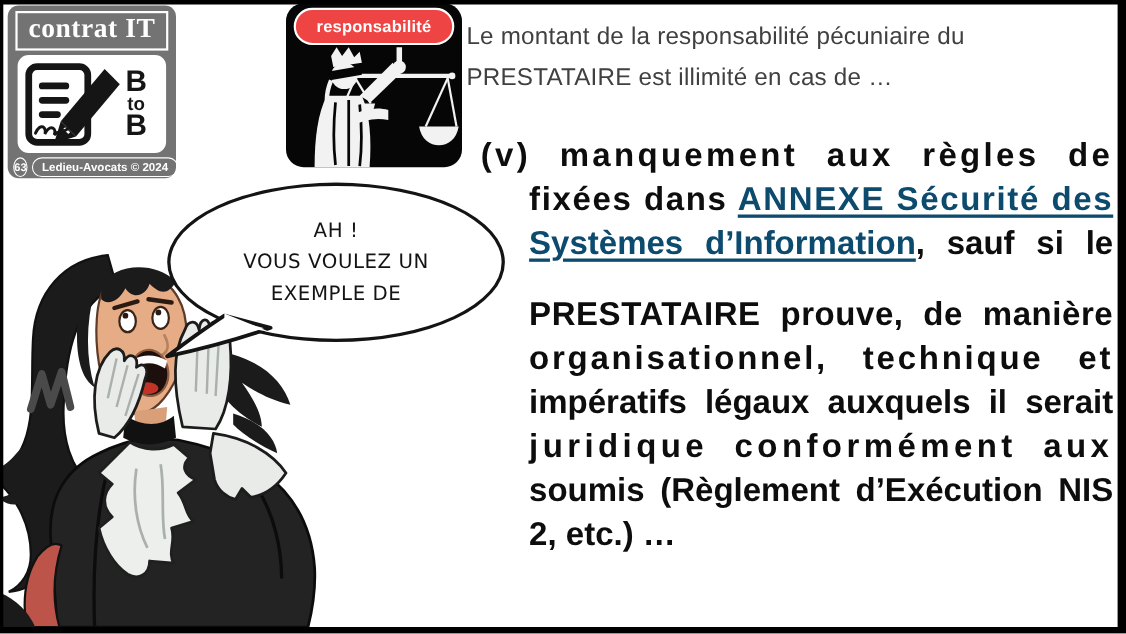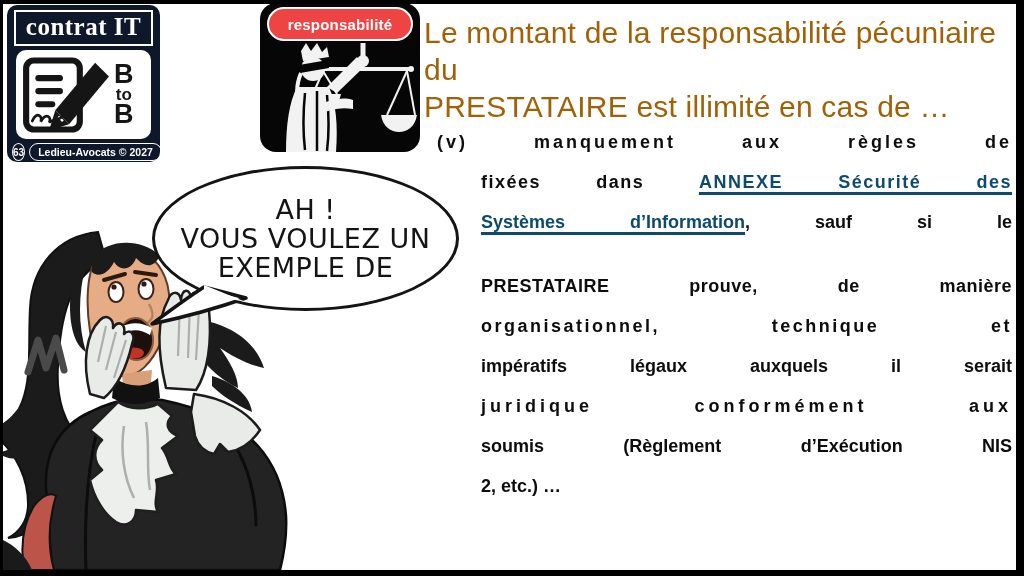--- a/index.html
+++ b/index.html
@@ -2,21 +2,21 @@
 <html><head>
 <meta charset="utf-8">
 <style>
   html,body{margin:0;padding:0;background:#777;}
   .slide{position:relative;width:1024px;height:576px;background:#fff;overflow:hidden;
          font-family:"Liberation Sans",sans-serif;}
   .frame{position:absolute;inset:0;border-top:4px solid #000;border-left:3px solid #000;
          border-right:8px solid #000;border-bottom:6px solid #000;pointer-events:none;z-index:50;}
 
   
-  .logo-box{position:absolute;left:7px;top:5px;width:153px;height:157px;background:#0f172a;
+  .logo-box{position:absolute;left:7px;top:5px;width:153px;height:157px;background:#737373;
             border-radius:10px;box-shadow:0 0 0 2px #fff;z-index:10;}
   .logo-title{margin:5px 7px 4px;border:2px solid #fff;text-align:center;color:#fff;
               font-family:"Liberation Serif",serif;font-weight:bold;font-size:25px;
               padding:1px 0 3px;letter-spacing:.5px;}
   .logo-inner{margin:0 9px;background:#fff;border-radius:10px;height:89px;display:flex;
               align-items:center;padding:2px 4px;box-sizing:border-box;}
   .btob{display:flex;flex-direction:column;align-items:center;color:#151515;font-weight:800;
         line-height:.92;margin-left:2px;}
   .btob .big{font-size:27px;} .btob .small{font-size:17px;}
   .logo-footer{display:flex;align-items:center;gap:4px;margin-top:4px;padding:0 5px;}
@@ -27,39 +27,39 @@
 
   
   .resp-box{position:absolute;left:260px;top:3px;width:160px;height:149px;background:#060606;
             border-radius:16px;z-index:9;}
   .resp-bubble{margin:4px auto 0;width:142px;height:30px;background:#ef4444;border:2.5px solid #fff;
                border-radius:17px;color:#fff;font-weight:bold;font-size:15px;display:flex;
                align-items:center;justify-content:center;letter-spacing:.2px;}
   .resp-art{display:block;margin:0 auto;}
 
   
-  .headline{position:absolute;left:424px;top:14px;width:594px;color:#a16207;font-size:30px;
+  .headline{position:absolute;left:424px;top:14px;width:594px;color:#404040;font-size:22px;
             line-height:37px;letter-spacing:.2px;z-index:3;}
 
   
-  .clause{position:absolute;left:437px;top:122px;width:575px;font-weight:bold;font-size:18px;
+  .clause{position:absolute;left:437px;top:122px;width:575px;font-weight:bold;font-size:30px;
           line-height:40px;color:#0d0d0d;z-index:4;}
   .cl{text-align:justify;text-align-last:justify;}
   .cl.ind{padding-left:44px;}
   .cl.last{text-align:left;text-align-last:left;}
   .lsA{letter-spacing:3px;} .lsB{letter-spacing:1.5px;} .lsC{letter-spacing:.5px;margin-top:24px;}
   .lsD{letter-spacing:2.5px;} .lsE{letter-spacing:4px;}
   .annexe-link{color:#0c4a6e;text-decoration:underline;text-decoration-thickness:2.5px;
                text-underline-offset:4px;font-weight:bold;}
 
   
   .bubble{position:absolute;left:152px;top:166px;width:301px;height:139px;background:#fff;
           border:3.5px solid #141414;border-radius:50%;z-index:6;display:flex;flex-direction:column;
           align-items:center;justify-content:center;}
-  .bubble-line{font-family:"DejaVu Sans",sans-serif;font-size:27px;line-height:29px;
+  .bubble-line{font-family:"DejaVu Sans",sans-serif;font-size:18px;line-height:29px;
                color:#141414;letter-spacing:.5px;white-space:nowrap;}
   .bubble-tail{position:absolute;left:146px;top:284px;z-index:7;}
 
   
   .woman{position:absolute;left:-2px;top:226px;z-index:5;}
 </style>
 </head>
 <body>
 
 <div class="slide">
@@ -172,21 +172,21 @@
         <path d="M16,84 C22,70 30,78 27,85 C34,72 42,79 38,86 C44,80 50,83 54,79" fill="none" stroke="#151515" stroke-width="3.5" stroke-linecap="round"></path>
       </svg>
       <div class="btob">
         <span class="big">B</span>
         <span class="small">to</span>
         <span class="big">B</span>
       </div>
     </div>
     <div class="logo-footer">
       <div class="pill pill-num">63</div>
-      <div class="pill pill-credit">Ledieu-Avocats © 2027</div>
+      <div class="pill pill-credit">Ledieu-Avocats © 2024</div>
     </div>
   </div>
 
   <div class="resp-box">
     <div class="resp-bubble">responsabilité</div>
     <svg class="resp-art" width="158" height="111" viewBox="0 0 158 111">
 
       <line x1="102" y1="2" x2="102" y2="22" stroke="#f2f2f2" stroke-width="5"></line>
       <circle cx="102" cy="20" r="6" fill="#f2f2f2"></circle>
 

